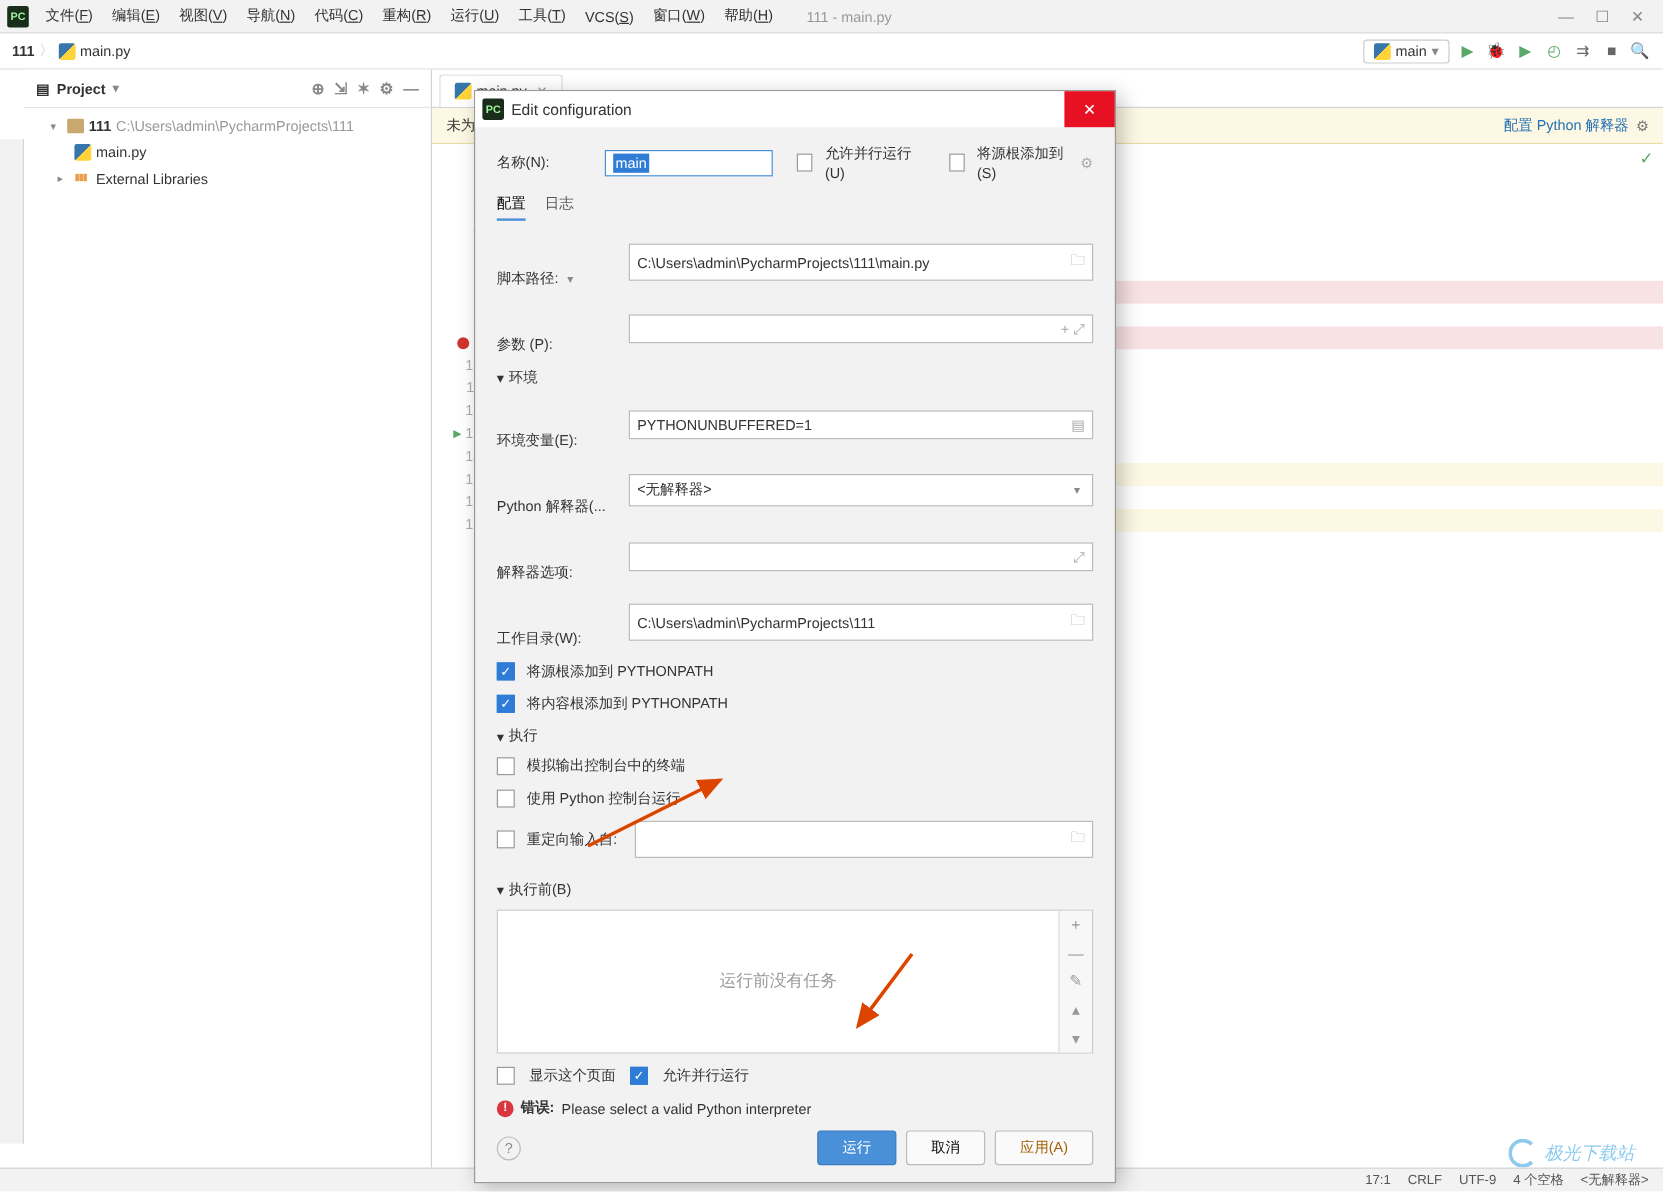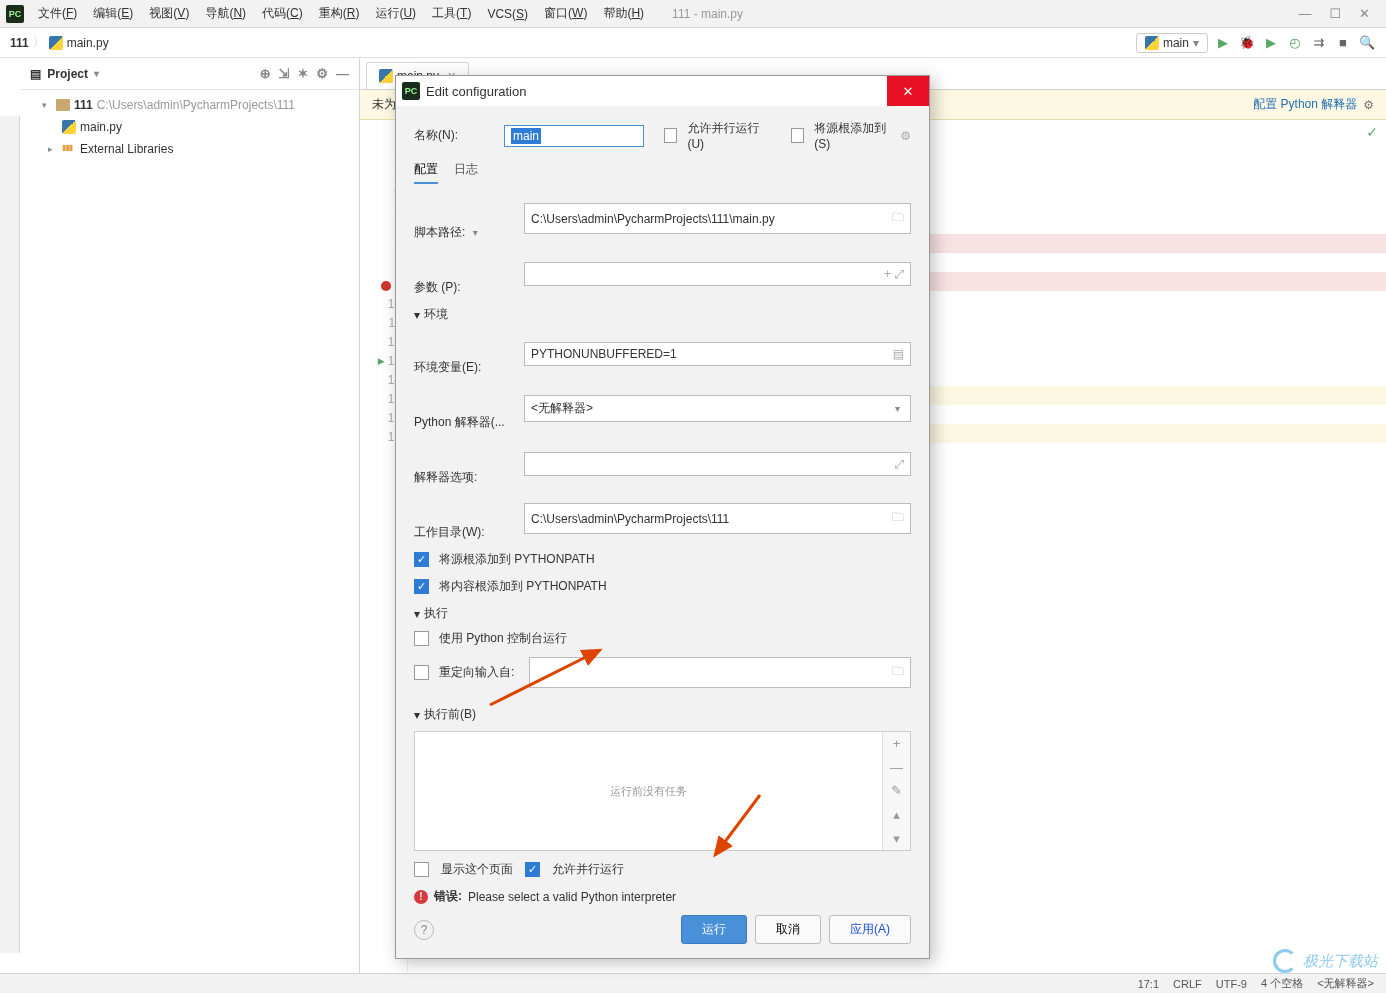--- a/index.html
+++ b/index.html
@@ -63,34 +63,34 @@
 .chk.checked::after { content: "✓"; }
 .tabs { display: flex; gap: 16px; margin-bottom: 12px; font-size: 12px; }
 .tab { padding-bottom: 4px; color: #555; cursor: default; }
 .tab.active { border-bottom: 2px solid #4a90d9; color: #000; }
 .sect-head { font-size: 12px; color: #333; display: flex; align-items: center; gap: 4px; margin-bottom: 8px; }
 .text-input { flex: 1; border: 1px solid #bbb; background: #fff; padding: 4px 6px; font-size: 12px; color: #333; display: flex; align-items: center; }
 .text-input.gray { color: #888; }
 .input-btn { margin-left: auto; color: #aaa; font-size: 12px; }
 .combo-arrow { color: #888; font-size: 10px; padding: 0 4px; }
 .before-box { border: 1px solid #ccc; height: 120px; display: flex; margin-bottom: 10px; background: #fff; }
-.before-box-main { flex: 1; display: flex; align-items: center; justify-content: center; color: #999; font-size: 11px; }
+.before-box-main { flex: 1; display: flex; align-items: center; justify-content: center; color: #999; font-size: 14px; }
 .before-box-tools { width: 28px; border-left: 1px solid #ddd; display: flex; flex-direction: column; background: #f7f7f7; }
 .before-box-tools div { flex: 1; display: flex; align-items: center; justify-content: center; color: #999; font-size: 13px; }
 .error-row { display: flex; align-items: center; gap: 6px; margin: 10px 0; font-size: 12px; }
 .err-icon { width: 14px; height: 14px; background: #d9363e; border-radius: 50%; color: #fff; display: inline-flex; align-items: center; justify-content: center; font-size: 10px; font-weight: bold; }
 .btn-row { display: flex; align-items: center; gap: 8px; margin-top: 8px; }
 .help-icon { width: 20px; height: 20px; border: 1px solid #bbb; border-radius: 50%; display: flex; align-items: center; justify-content: center; color: #888; font-size: 12px; }
 .btn { padding: 5px 20px; border: 1px solid #bbb; background: #fafafa; font-size: 12px; border-radius: 3px; }
 .btn.primary { background: #4a90d9; border-color: #3a7bc0; color: #fff; }
-.btn.disabled { color: #1d4ed8; }
+.btn.disabled { color: #a16207; }
 
 .arrow { position: absolute; pointer-events: none; }
 .arrow svg { overflow: visible; }
-.watermark { position: absolute; right: 8px; bottom: 20px; font-size: 15px; color: #5fb4e6; opacity: 0.7; font-style: italic; display: flex; align-items: center; gap: 6px; }
+.watermark { position: absolute; right: 24px; bottom: 20px; font-size: 15px; color: #5fb4e6; opacity: 0.7; font-style: italic; display: flex; align-items: center; gap: 6px; }
 .watermark .logo { width: 24px; height: 24px; border: 3px solid #5fb4e6; border-radius: 50%; border-right-color: transparent; }
 </style>
 </head>
 <body>
 
 <div class="menubar">
   <span class="pc-icon">PC</span>
   <span class="menu-item"><span>文件</span>(<u>F</u>)</span>
   <span class="menu-item"><span>编辑</span>(<u>E</u>)</span>
   <span class="menu-item"><span>视图</span>(<u>V</u>)</span>
@@ -334,20 +334,24 @@
       <span class="chk checked"></span>
       <span>将内容根添加到 PYTHONPATH</span>
     </div>
 
     <div class="sect-head">
         <span>▾</span>
         <span>执行</span>
       </div>
     <div class="row">
         <span class="chk"></span>
+        <span>模拟输出控制台中的终端</span>
+      </div>
+    <div class="row">
+        <span class="chk"></span>
         <span>使用 Python 控制台运行</span>
       </div>
     <div class="row">
       <span class="chk"></span>
       <span style="min-width:80px;">重定向输入自:</span>
       <div class="text-input gray">
           <span class="input-btn">🗀</span>
         </div>
     </div>
 

